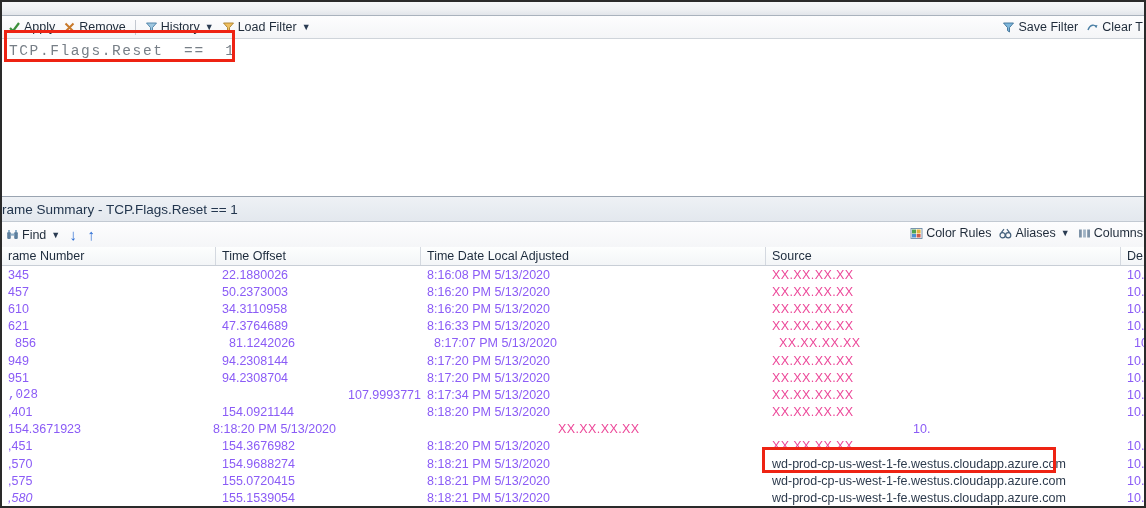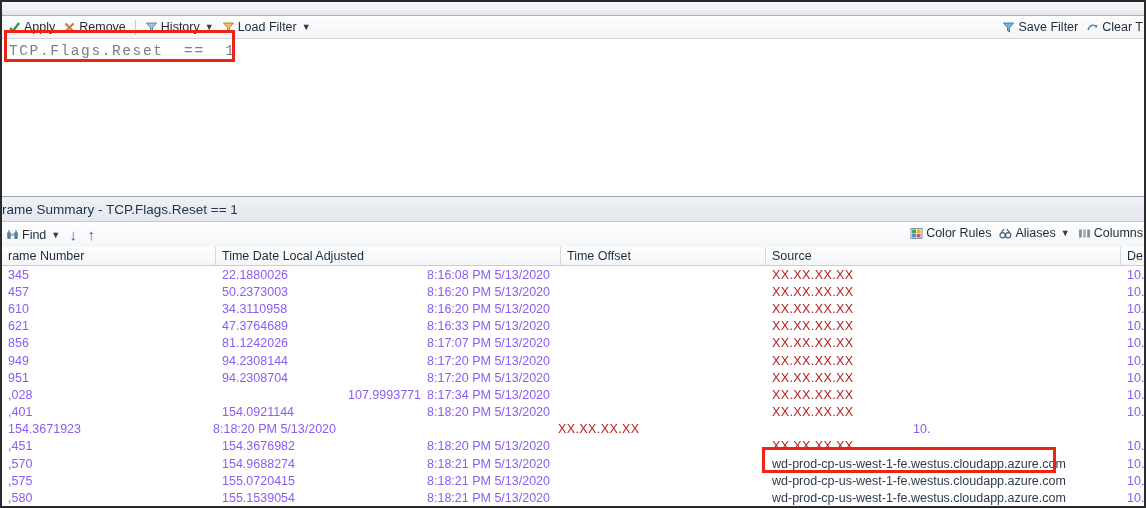--- a/index.html
+++ b/index.html
@@ -189,21 +189,21 @@
     align-items: center;
     white-space: nowrap;
   }
   .cell {
     padding-left: 6px;
     overflow: hidden;
     white-space: nowrap;
     cursor: default;
   }
   .cell.num { color: #8b5cf6; }
-  .cell.src-redact { color: #b91c1c; letter-spacing: 0.4px; }
+  .cell.src-redact { color: #ec4899; letter-spacing: 0.4px; }
   .cell.host { color: #2d3b4d; }
 
   .redbox-host {
     position: absolute;
     left: 760px; top: 200px;
     width: 294px; height: 26px;
     border: 3px solid #ee2313;
     pointer-events: none;
     z-index: 5;
   }
@@ -343,25 +343,25 @@
         <span>Columns</span>
       </div>
     </div>
   </div>
 
   <div class="grid">
     <div class="grid-header" id="grid-header">
         <div class="hcell" style="width: 214px; min-width: 214px;">
           <span>rame Number</span>
         </div>
+        <div class="hcell" style="width: 205px; min-width: 205px;">
+          <span>Time Offset</span>
+        </div>
         <div class="hcell" style="width: 345px; min-width: 345px;">
           <span>Time Date Local Adjusted</span>
-        </div>
-        <div class="hcell" style="width: 205px; min-width: 205px;">
-          <span>Time Offset</span>
         </div>
         <div class="hcell" style="width: 355px; min-width: 355px;">
           <span>Source</span>
         </div>
         <div class="hcell" style="width: 27px; min-width: 27px;">
           <span>De</span>
         </div>
       </div>
     <div class="grid-body" id="grid-body">
         <div class="row">
@@ -386,42 +386,42 @@
           <div class="cell num" style="width: 27px; min-width: 27px;">10.</div>
         </div>
         <div class="row">
           <div class="cell num" style="width: 214px; min-width: 214px;">621</div>
           <div class="cell num" style="width: 205px; min-width: 205px;">47.3764689</div>
           <div class="cell num" style="width: 345px; min-width: 345px;">8:16:33 PM 5/13/2020</div>
           <div class="cell src-redact" style="width: 355px; min-width: 355px;">XX.XX.XX.XX</div>
           <div class="cell num" style="width: 27px; min-width: 27px;">10.</div>
         </div>
         <div class="row">
-          <div class="cell num" style="width: 214px; min-width: 214px;">856</div>
+          <div class="cell num" style="width: 214px; min-width: 214px; margin-left: 7px;">856</div>
           <div class="cell num" style="width: 205px; min-width: 205px;">81.1242026</div>
           <div class="cell num" style="width: 345px; min-width: 345px;">8:17:07 PM 5/13/2020</div>
           <div class="cell src-redact" style="width: 355px; min-width: 355px;">XX.XX.XX.XX</div>
           <div class="cell num" style="width: 27px; min-width: 27px;">10.</div>
         </div>
         <div class="row">
           <div class="cell num" style="width: 214px; min-width: 214px;">949</div>
           <div class="cell num" style="width: 205px; min-width: 205px;">94.2308144</div>
           <div class="cell num" style="width: 345px; min-width: 345px;">8:17:20 PM 5/13/2020</div>
           <div class="cell src-redact" style="width: 355px; min-width: 355px;">XX.XX.XX.XX</div>
           <div class="cell num" style="width: 27px; min-width: 27px;">10.</div>
         </div>
         <div class="row">
           <div class="cell num" style="width: 214px; min-width: 214px;">951</div>
           <div class="cell num" style="width: 205px; min-width: 205px;">94.2308704</div>
           <div class="cell num" style="width: 345px; min-width: 345px;">8:17:20 PM 5/13/2020</div>
           <div class="cell src-redact" style="width: 355px; min-width: 355px;">XX.XX.XX.XX</div>
           <div class="cell num" style="width: 27px; min-width: 27px;">10.</div>
         </div>
         <div class="row">
-          <div class="cell num" style="width: 214px; min-width: 214px;">,028</div>
+          <div class="cell num" style="width: 214px; min-width: 214px; font-family: Liberation Mono, monospace;">,028</div>
           <div class="cell num" style="width: 205px; min-width: 205px; text-align: right;">107.9993771</div>
           <div class="cell num" style="width: 345px; min-width: 345px;">8:17:34 PM 5/13/2020</div>
           <div class="cell src-redact" style="width: 355px; min-width: 355px;">XX.XX.XX.XX</div>
           <div class="cell num" style="width: 27px; min-width: 27px;">10.</div>
         </div>
         <div class="row">
           <div class="cell num" style="width: 214px; min-width: 214px;">,401</div>
           <div class="cell num" style="width: 205px; min-width: 205px;">154.0921144</div>
           <div class="cell num" style="width: 345px; min-width: 345px;">8:18:20 PM 5/13/2020</div>
           <div class="cell src-redact" style="width: 355px; min-width: 355px;">XX.XX.XX.XX</div>
@@ -448,21 +448,21 @@
           <div class="cell num" style="width: 27px; min-width: 27px;">10.</div>
         </div>
         <div class="row">
           <div class="cell num" style="width: 214px; min-width: 214px;">,575</div>
           <div class="cell num" style="width: 205px; min-width: 205px;">155.0720415</div>
           <div class="cell num" style="width: 345px; min-width: 345px;">8:18:21 PM 5/13/2020</div>
           <div class="cell host" style="width: 355px; min-width: 355px;">wd-prod-cp-us-west-1-fe.westus.cloudapp.azure.com</div>
           <div class="cell num" style="width: 27px; min-width: 27px;">10.</div>
         </div>
         <div class="row">
-          <div class="cell num" style="width: 214px; min-width: 214px;">,580</div>
+          <div class="cell num" style="width: 214px; min-width: 214px; font-style: italic;">,580</div>
           <div class="cell num" style="width: 205px; min-width: 205px;">155.1539054</div>
           <div class="cell num" style="width: 345px; min-width: 345px;">8:18:21 PM 5/13/2020</div>
           <div class="cell host" style="width: 355px; min-width: 355px;">wd-prod-cp-us-west-1-fe.westus.cloudapp.azure.com</div>
           <div class="cell num" style="width: 27px; min-width: 27px;">10.</div>
         </div>
         <div class="row"></div>
       </div>
     <div class="redbox-host"></div>
   </div>
 

